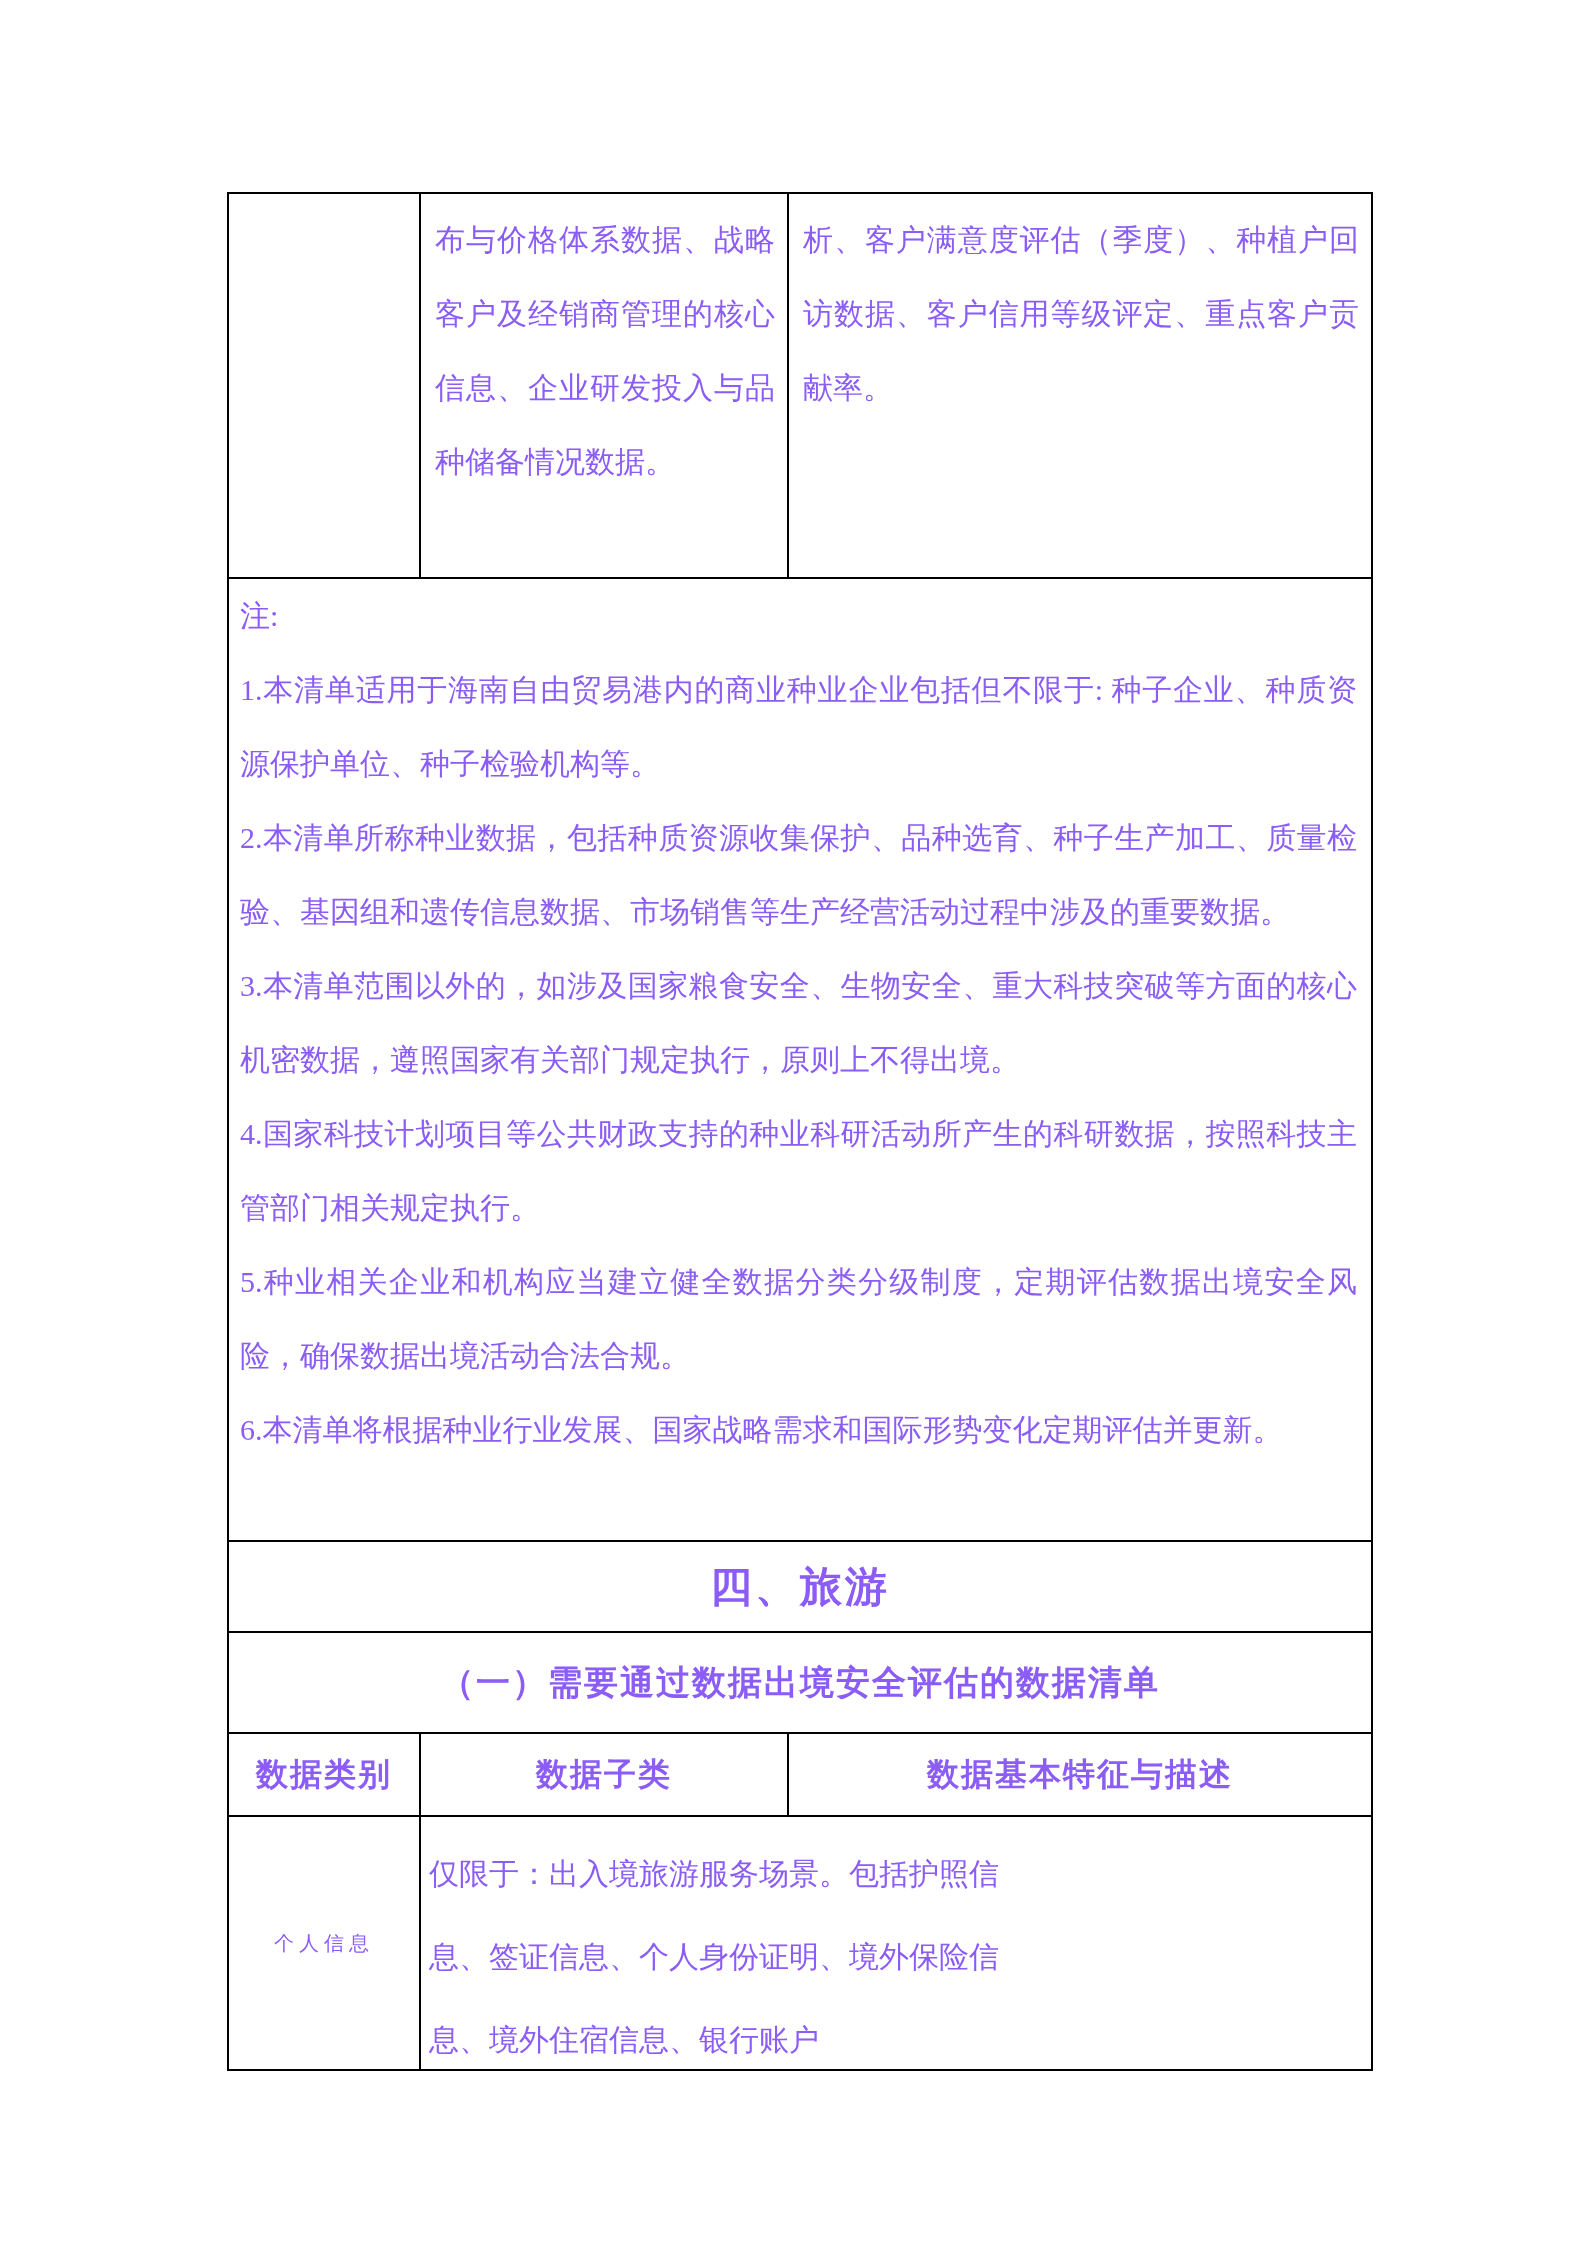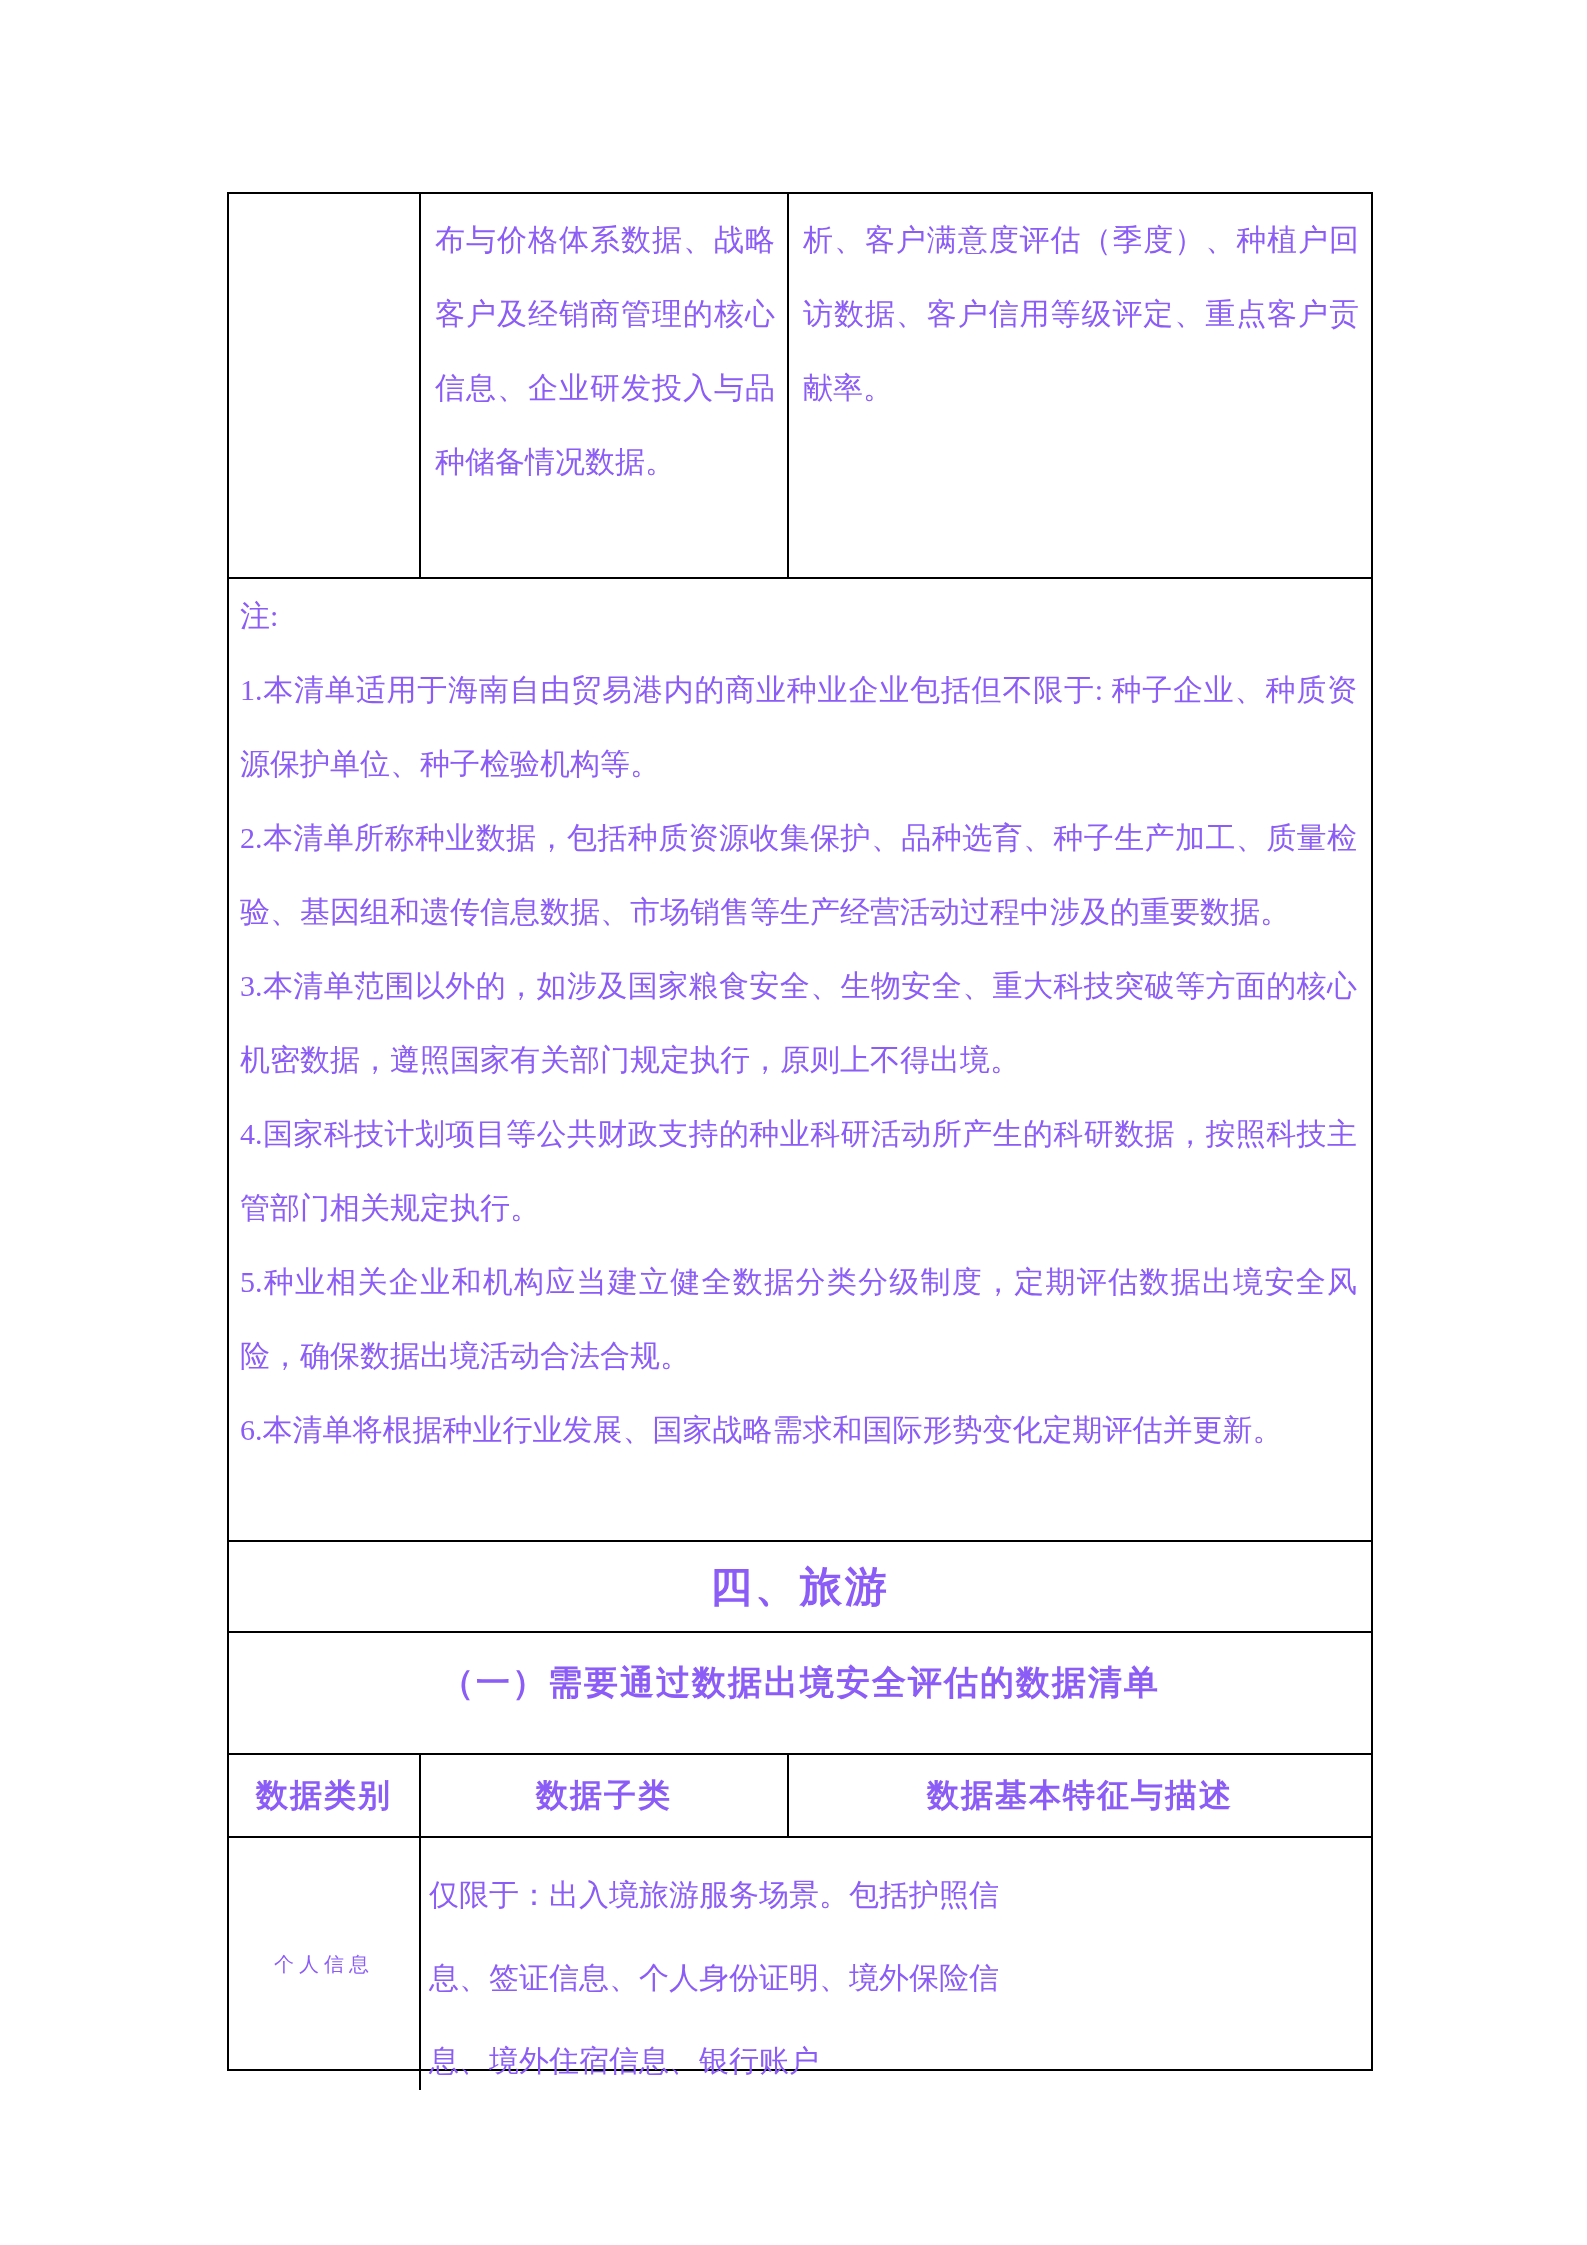--- a/index.html
+++ b/index.html
@@ -52,21 +52,21 @@
   
   .row-section { height: 91px; text-align: center; }
   .row-section .sec-title {
     display: block;
     font-family: Liberation Sans, sans-serif;
     font-weight: 700;
     font-size: 42px;
     letter-spacing: 3px;
     line-height: 89px;
   }
-  .row-subsection { height: 122px; text-align: center; }
+  .row-subsection { height: 101px; text-align: center; }
   .row-subsection .subsec-title {
     display: block;
     font-weight: 700;
     font-size: 34px;
     letter-spacing: 2px;
     line-height: 99px;
   }
 
   
   .row-header { height: 83px; text-align: center; }

